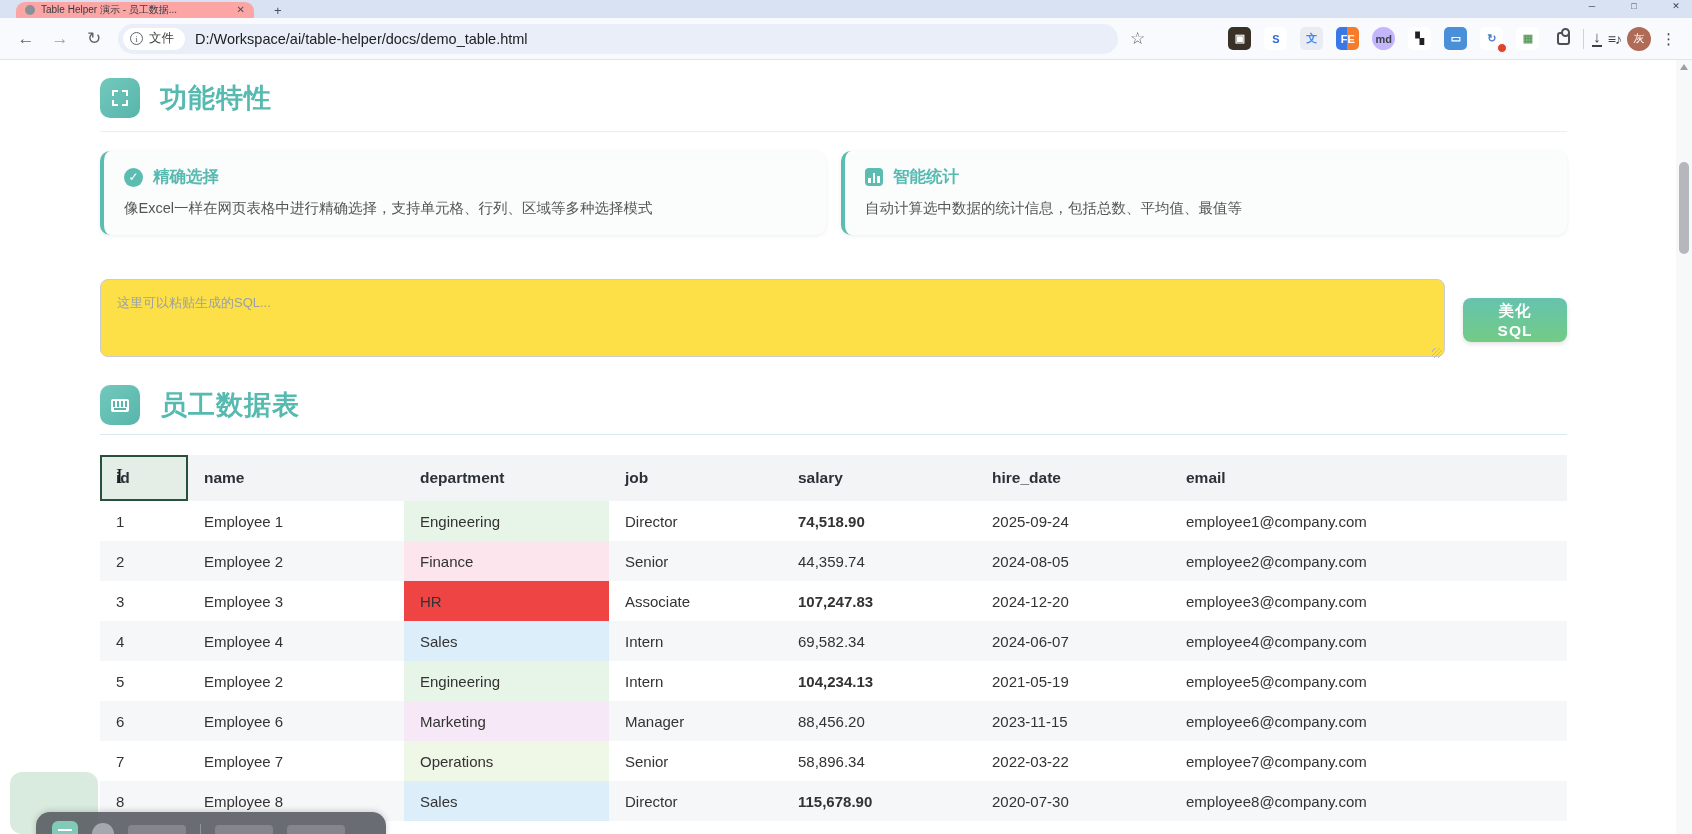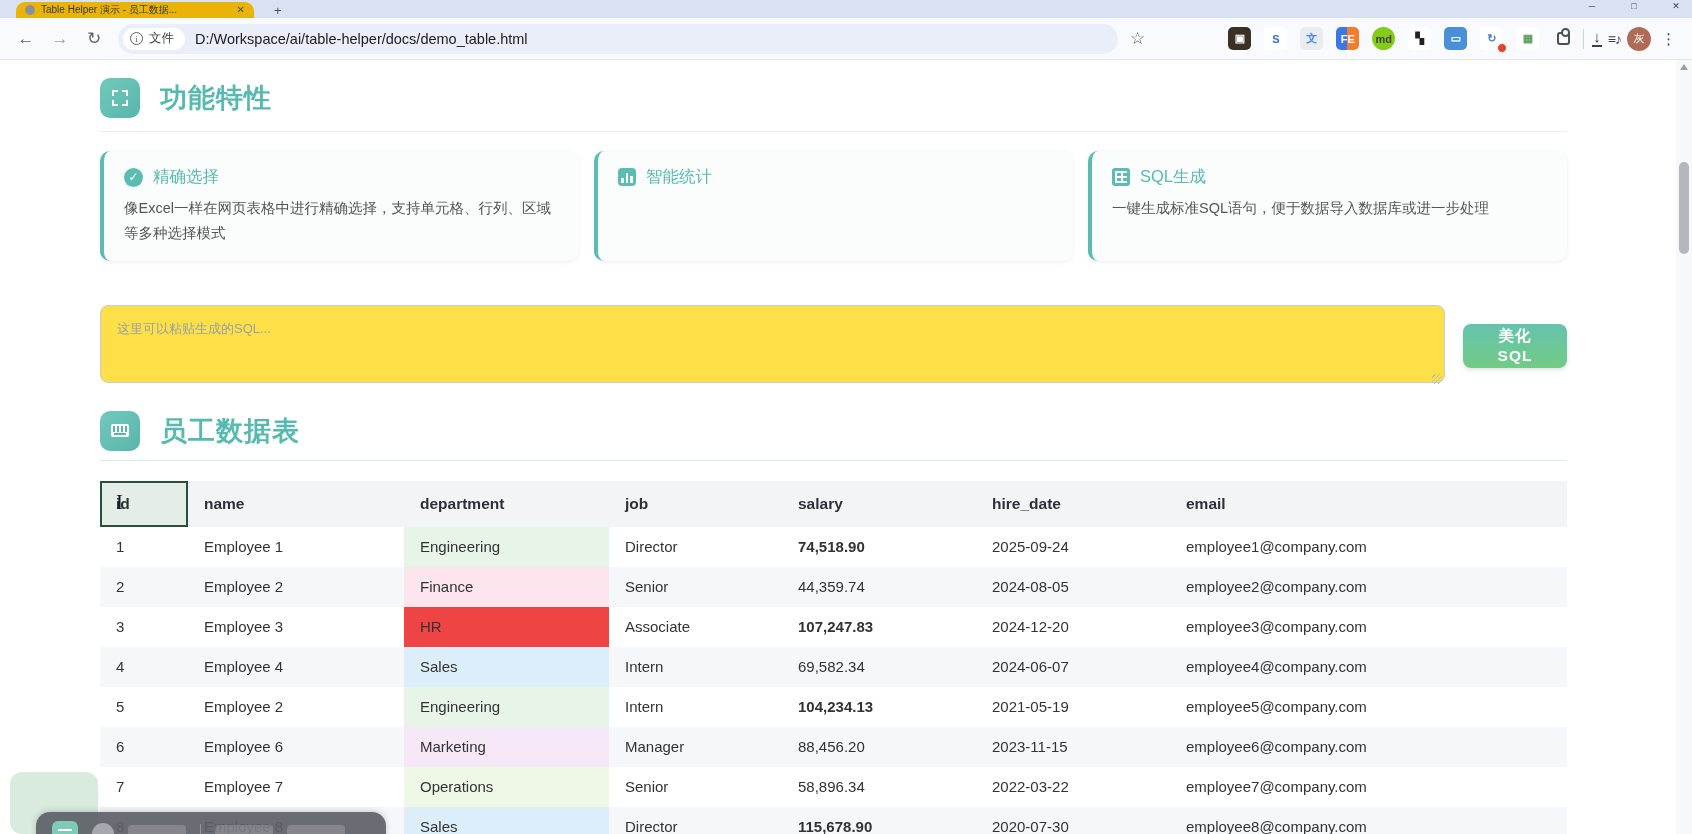--- a/index.html
+++ b/index.html
@@ -1,21 +1,21 @@
 <!DOCTYPE html>
 <html><head>
 <meta charset="utf-8">
 <style>
   * { box-sizing: border-box; margin: 0; padding: 0; }
   html,body { width:1692px; height:834px; overflow:hidden; }
   body { font-family:"Liberation Sans", sans-serif; background:#fff; position:relative; }
 
   
   .tabstrip { height:18px; background:#d8e2f2; display:flex; align-items:flex-end; position:relative; }
-  .tab { margin-left:16px; width:238px; height:16px; background:#eab308; border-radius:9px 9px 0 0;
+  .tab { margin-left:16px; width:238px; height:16px; background:#fca5a5; border-radius:9px 9px 0 0;
          display:flex; align-items:center; padding:0 9px; gap:6px; }
   .tab-favicon { width:10px; height:10px; border-radius:50%; background:#8a9099; flex:none; }
   .tab-title { font-size:10px; color:#353a41; white-space:nowrap; overflow:hidden; flex:1; }
   .tab-close { font-size:10px; color:#4c5158; line-height:1; }
   .newtab { margin-left:14px; font-size:13px; color:#4c5158; line-height:14px; padding:0 6px; }
   .win-controls { position:absolute; right:10px; top:1px; display:flex; gap:30px; color:#3a3f45; font-size:9px; }
   .win-controls span { width:12px; text-align:center; }
 
   .toolbar { height:42px; background:#f8fafd; border-bottom:1px solid #e1e5ea; display:flex;
              align-items:center; padding:0 12px; gap:6px; }
@@ -70,21 +70,21 @@
     background:repeating-linear-gradient(90deg,#58b5aa 0 2px,#fff 2px 4px); }
   .kbd-glyph::after { content:""; position:absolute; left:3px; bottom:2px; right:3px; height:2px; background:#58b5aa; }
   .section-title { font-size:27px; font-weight:bold; color:#56bab0; letter-spacing:1px; }
   .divider { border:none; border-top:1px solid #ebedef; margin-top:13px; }
   .divider.teal { border-top-color:#d8ecee; margin-top:9px; }
 
   .cards { display:flex; gap:15px; margin-top:19px; }
   .card { flex:1; background:#fbfcfc; border-left:4px solid #5bbcb1; border-radius:10px;
           padding:15px 20px 14px; box-shadow:0 1px 4px rgba(0,0,0,0.07); }
   .card-head { display:flex; align-items:center; gap:10px; margin-bottom:8px; }
-  .card-title { color:#56bab0; font-weight:normal; font-size:16.5px; }
+  .card-title { color:#56bab0; font-weight:bold; font-size:16.5px; }
   .card-body { color:#555; font-size:14.5px; line-height:1.75; }
   .ic-check { width:19px; height:19px; border-radius:50%; background:#5bbcb1; color:#fff; font-size:12px;
               display:flex; align-items:center; justify-content:center; }
   .ic-bars { width:18px; height:18px; border-radius:4px; background:#5bbcb1; display:flex;
              align-items:flex-end; justify-content:center; gap:2px; padding:3px; }
   .ic-bars i { width:3px; background:#fff; display:block; }
   .ic-bars i:nth-child(1){height:5px} .ic-bars i:nth-child(2){height:10px} .ic-bars i:nth-child(3){height:7px}
   .ic-grid { width:18px; height:18px; border-radius:3px; background:#5bbcb1; position:relative; }
   .ic-grid::before { content:""; position:absolute; inset:3px;
     background:
@@ -158,21 +158,21 @@
     </span>
     <span class="url">D:/Workspace/ai/table-helper/docs/demo_table.html</span>
   </div>
   <span class="star-btn">☆</span>
 
   <div class="ext-cluster">
       <div class="ext-icon" style="background: rgb(58, 49, 38); color: rgb(255, 255, 255);">▣</div>
       <div class="ext-icon" style="background: rgb(255, 255, 255); color: rgb(47, 107, 216);">S</div>
       <div class="ext-icon" style="background: rgb(233, 237, 242); color: rgb(66, 133, 244);">文</div>
       <div class="ext-icon" style="background: linear-gradient(90deg, rgb(59, 120, 231) 50%, rgb(245, 124, 42) 50%); color: rgb(255, 255, 255);">FE</div>
-      <div class="ext-icon" style="background: #84cc16; color: rgb(60, 64, 67); border-radius: 50%; text-align: center;">md</div>
+      <div class="ext-icon" style="background: #c4b5fd; color: rgb(60, 64, 67); border-radius: 50%; text-align: center;">md</div>
       <div class="ext-icon" style="background: rgb(255, 255, 255); color: rgb(32, 33, 36);">▚</div>
       <div class="ext-icon" style="background: rgb(74, 144, 217); color: rgb(255, 255, 255);">▭</div>
       <div class="ext-icon" style="background: rgb(255, 255, 255); color: rgb(74, 127, 208);">↻<span class="ext-badge"></span></div>
       <div class="ext-icon" style="background: rgb(255, 255, 255); color: rgb(94, 158, 99);">▦</div>
       <div class="ext-icon">
         <span class="puzzle-shape"></span>
       </div>
     </div>
 
   <span class="tb-sep"></span>
@@ -203,27 +203,21 @@
       </div>
       <div class="card">
         <div class="card-head">
           <span class="ic-bars">
               <i></i>
               <i></i>
               <i></i>
             </span>
           <span class="card-title">智能统计</span>
         </div>
-      </div>
-      <div class="card">
-        <div class="card-head">
-          <span class="ic-grid"></span>
-          <span class="card-title">SQL生成</span>
-        </div>
-        <div class="card-body">一键生成标准SQL语句，便于数据导入数据库或进一步处理</div>
+        <div class="card-body">自动计算选中数据的统计信息，包括总数、平均值、最值等</div>
       </div>
     </div>
 
     <div class="sql-row">
       <span class="sql-wrap">
         <textarea class="sql-input" placeholder="这里可以粘贴生成的SQL..." style=""></textarea>
         <span class="resize-handle"></span>
       </span>
       <button class="beautify-btn">美化SQL</button>
     </div>

